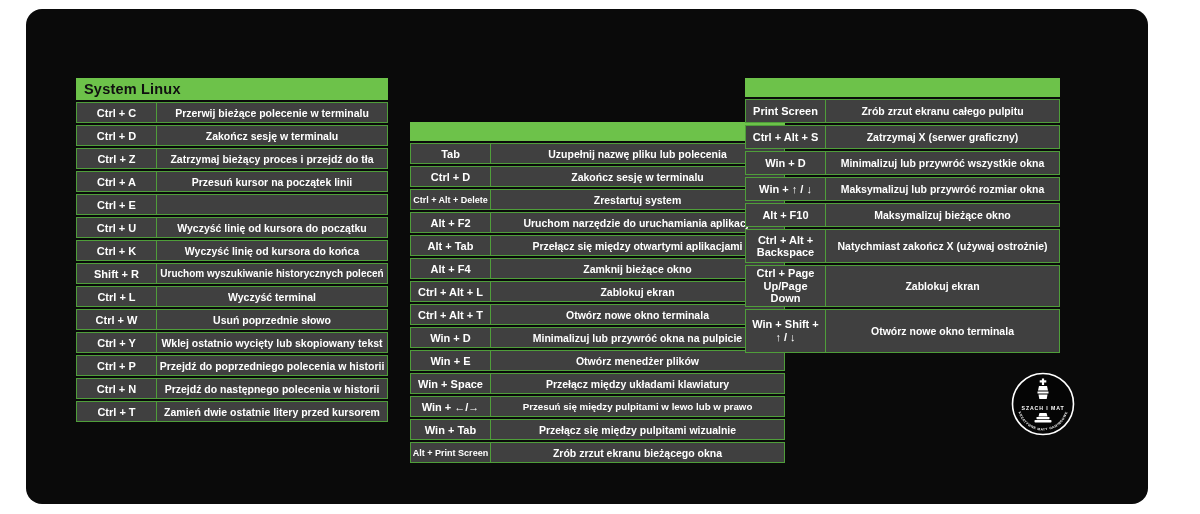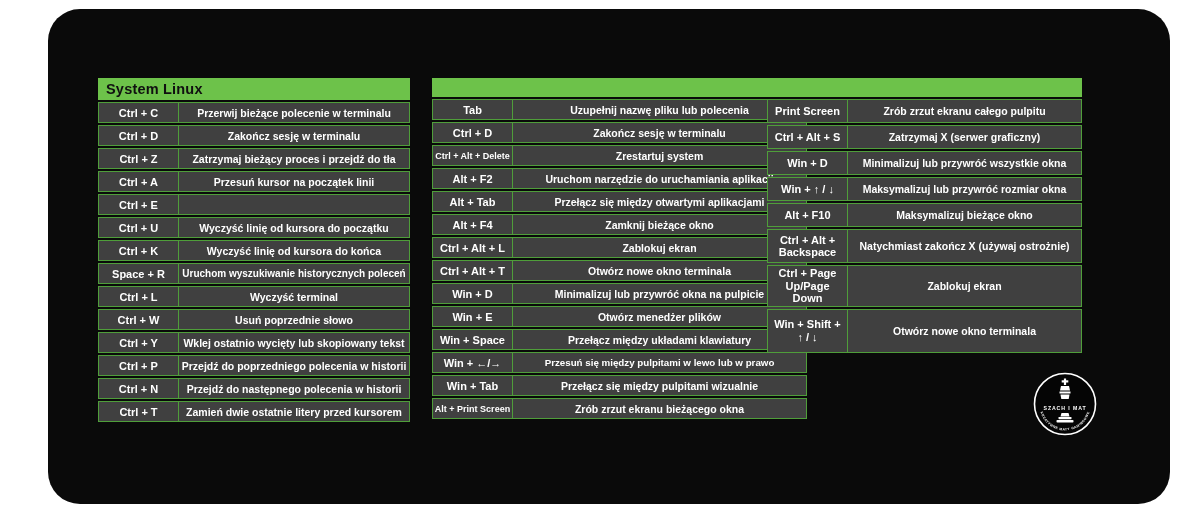--- a/index.html
+++ b/index.html
@@ -1,22 +1,22 @@
 <!DOCTYPE html>
 <html style="--green: #6dc24a; --border: #4f9e3a;"><head>
 <meta charset="utf-8">
 <style>
   * { margin:0; padding:0; box-sizing:border-box; }
   html,body { width:1200px; height:514px; background:#ffffff; overflow:hidden;
               font-family:"Liberation Sans", sans-serif; }
-  .mat { position:absolute; left:48px; top:9px; width:1122px; height:495px;
-         background:#0a0a0a; border-radius:32px; }
+  .mat { position:absolute; left:26px; top:9px; width:1122px; height:495px;
+         background:#0a0a0a; border-radius:16px; }
   .shortcut-table { position:absolute; top:69px; }
   .t0 { left:50px;  width:312px; }
-  .t1 { left:384px; width:375px; }
+  .t1 { left:384px; width:375px;margin-top:44px; }
   .t2 { left:719px; width:315px; }
   .table-header { height:22px; background:var(--green); border:1px solid var(--green);
                   color:#101010; font-weight:bold; font-size:14.5px; line-height:20px;
                   padding-left:7px; letter-spacing:0.2px; }
   .table-header.strip { height:19px; }
   .row { display:flex; align-items:stretch; margin-top:2px; border:1px solid var(--border);
          background:#404040; }
   .t0 .row, .t1 .row { height:21px; }
   .t2 .row { min-height:24px; }
   .cell { display:flex; align-items:center; justify-content:center; color:#fff;
@@ -85,21 +85,21 @@
       <div class="row">
         <div class="cell key">
           <span>Ctrl + K</span>
         </div>
         <div class="cell desc">
           <span>Wyczyść linię od kursora do końca</span>
         </div>
       </div>
       <div class="row">
         <div class="cell key">
-          <span>Space + R</span>
+          <span>Shift + R</span>
         </div>
         <div class="cell desc">
           <span style="font-size: 10px;">Uruchom wyszukiwanie historycznych poleceń</span>
         </div>
       </div>
       <div class="row">
         <div class="cell key">
           <span>Ctrl + L</span>
         </div>
         <div class="cell desc">

